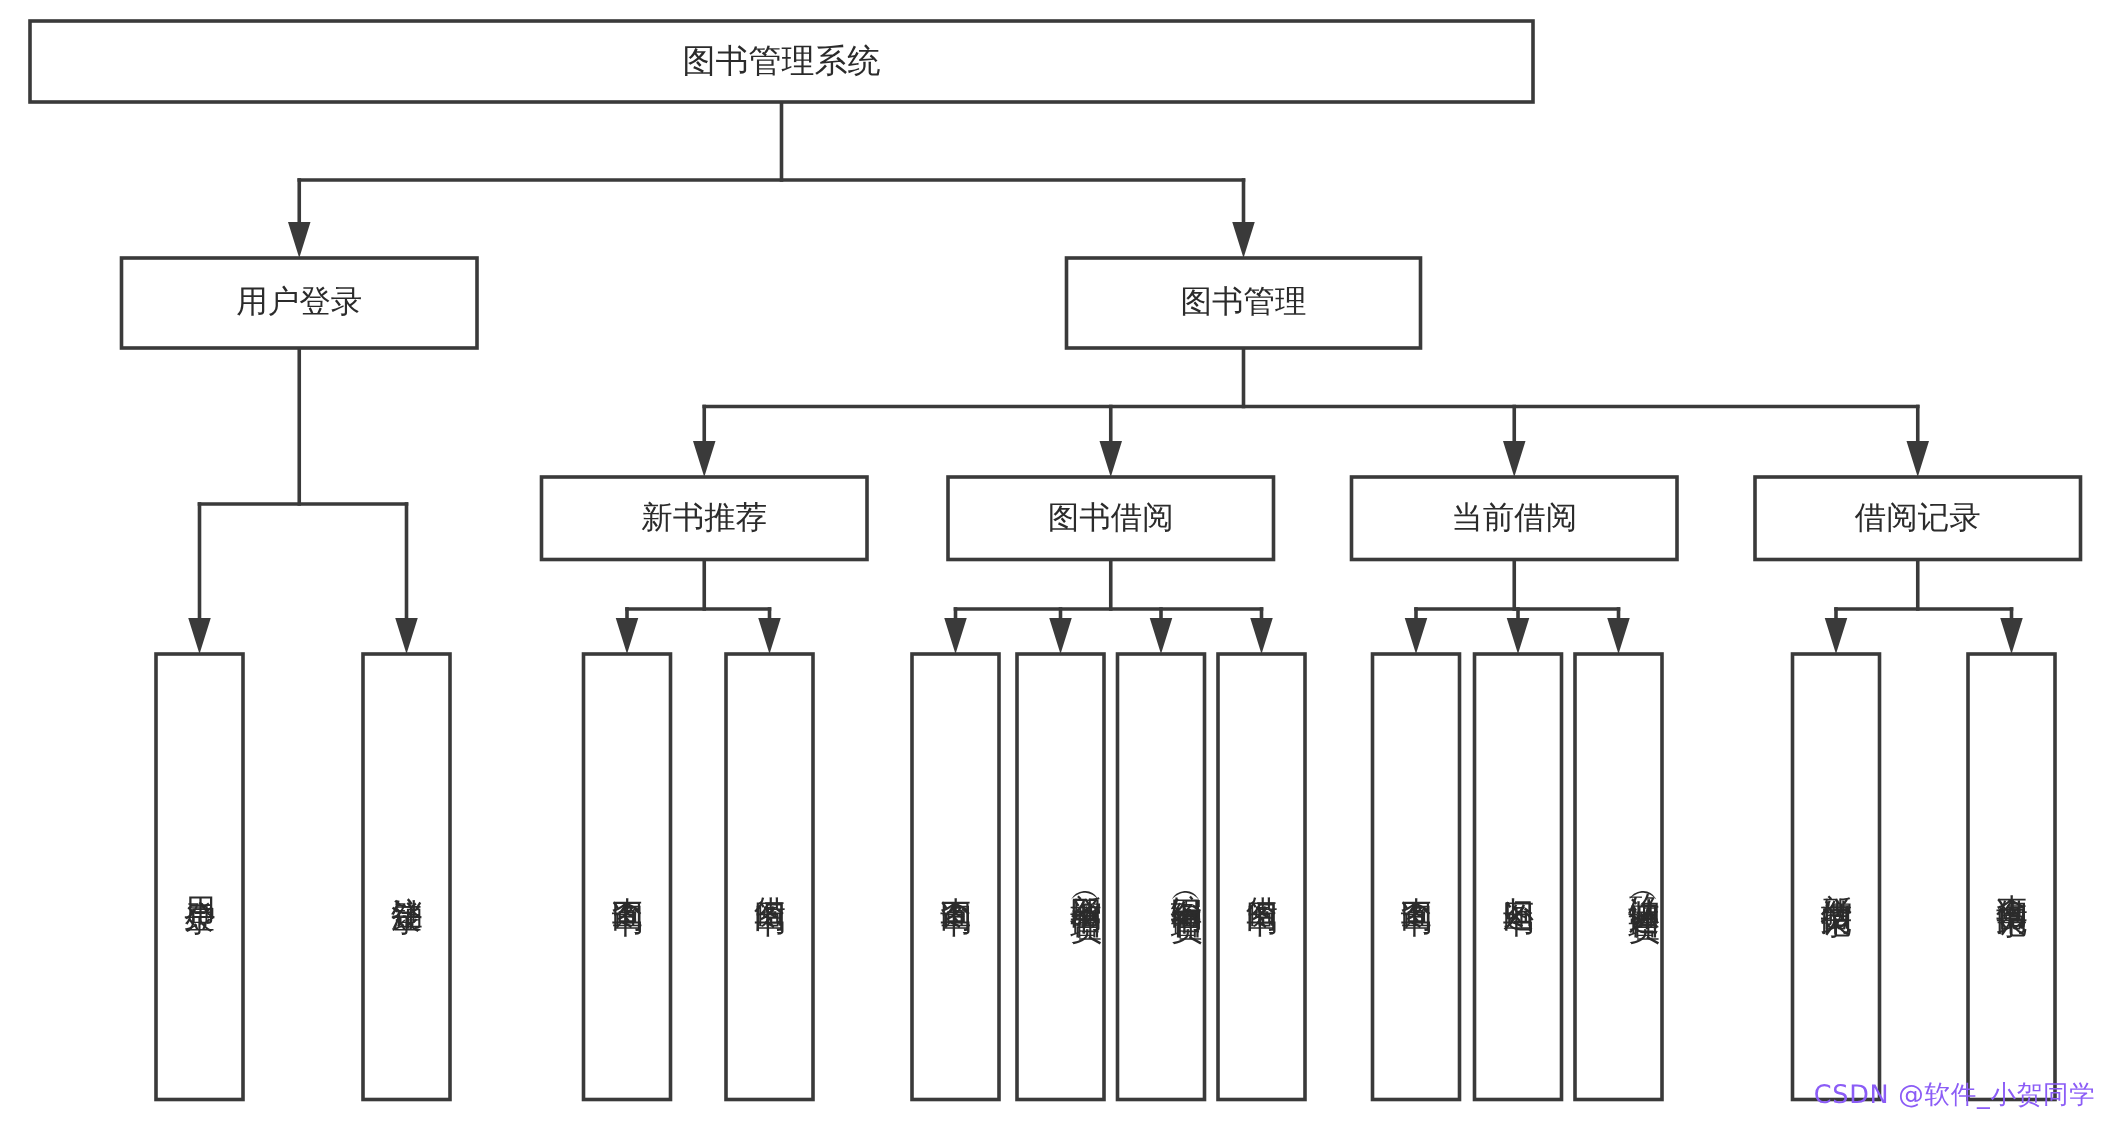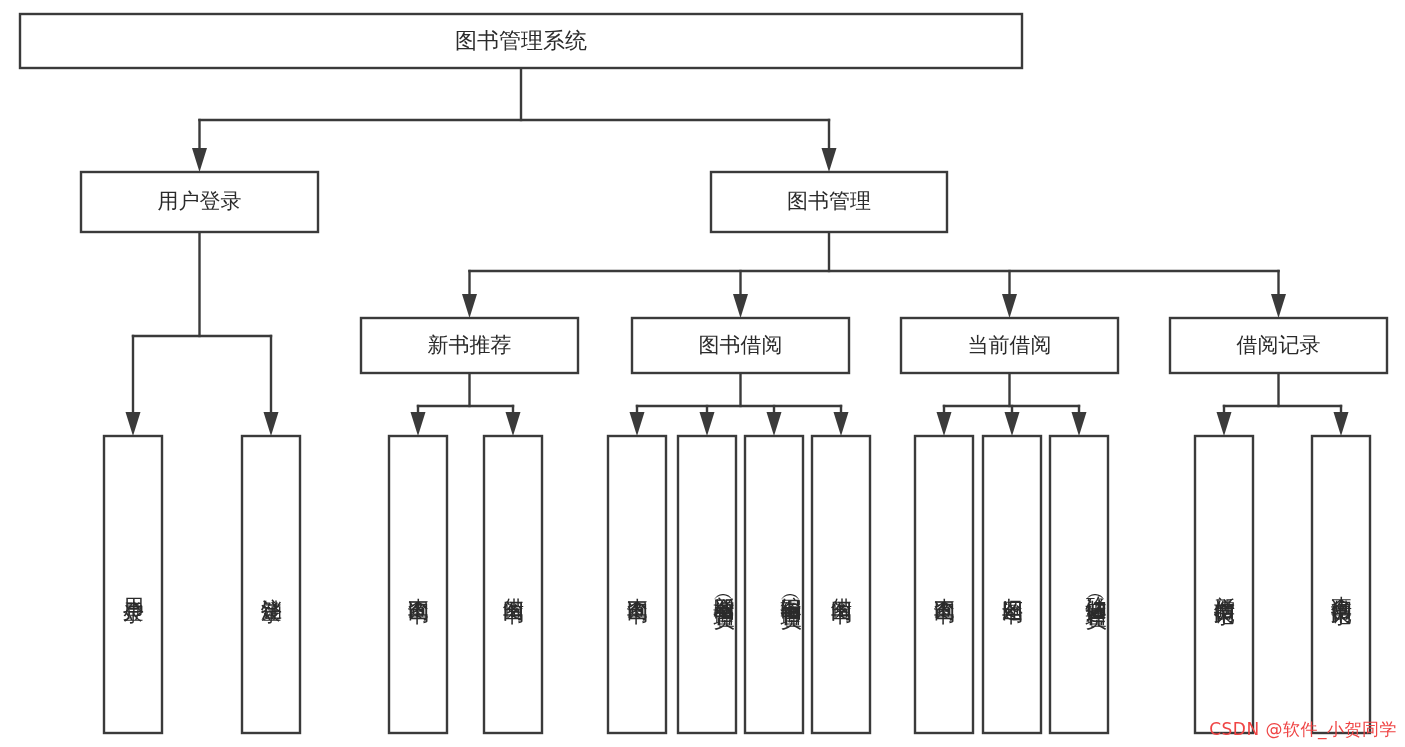--- a/index.html
+++ b/index.html
@@ -70,21 +70,21 @@
     color: #2b2b2b;
     white-space: nowrap;
     pointer-events: none;
   }
   #watermark {
     position: absolute;
     right: 8px;
     bottom: 6px;
     font-family: "DejaVu Sans", "Liberation Sans", sans-serif;
     font-size: 17px;
-    color: #ef4444;
+    color: #8b5cf6;
     white-space: nowrap;
     letter-spacing: 0.5px;
   }
 </style>
 </head>
 <body>
 
 <div id="diagram-root">
 
   <svg id="flow" viewBox="0 0 1405 747">

